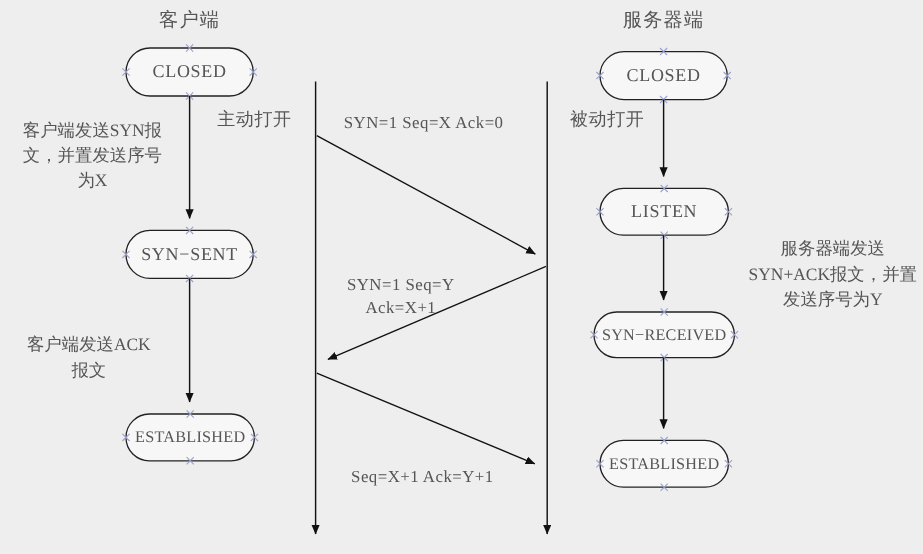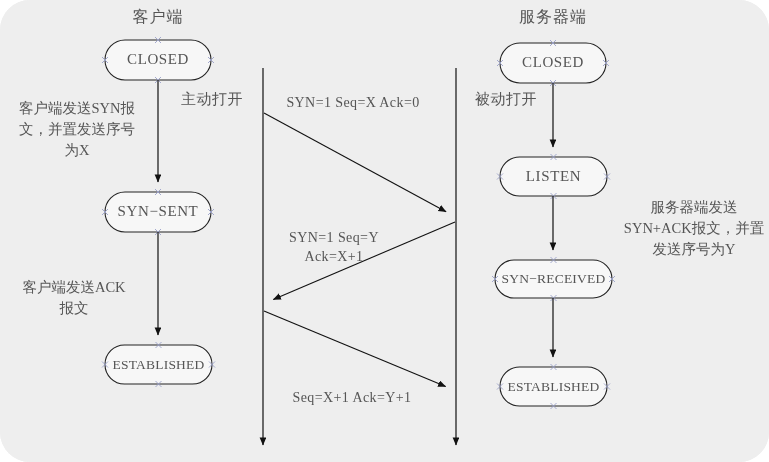--- a/index.html
+++ b/index.html
@@ -7,21 +7,20 @@
     padding: 0;
     background: #ffffff;
   }
   #canvas {
     position: relative;
     width: 769px;
     height: 462px;
     background: #eeeeee;
     overflow: hidden;
     font-family: "Liberation Serif", "DejaVu Serif", serif;
-    border-radius: 30px;
   }
   #diagram {
     position: absolute;
     left: 0;
     top: 0;
     width: 769px;
     height: 462px;
   }
   .state-text {
     font-family: "Liberation Serif", "DejaVu Serif", serif;

